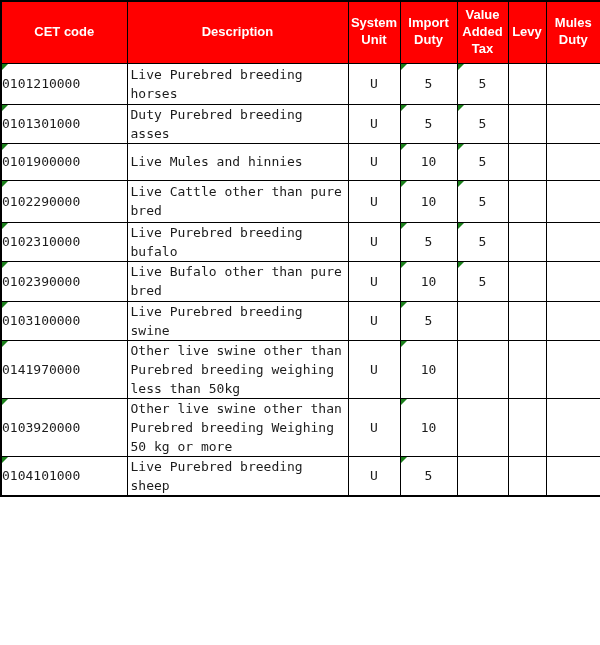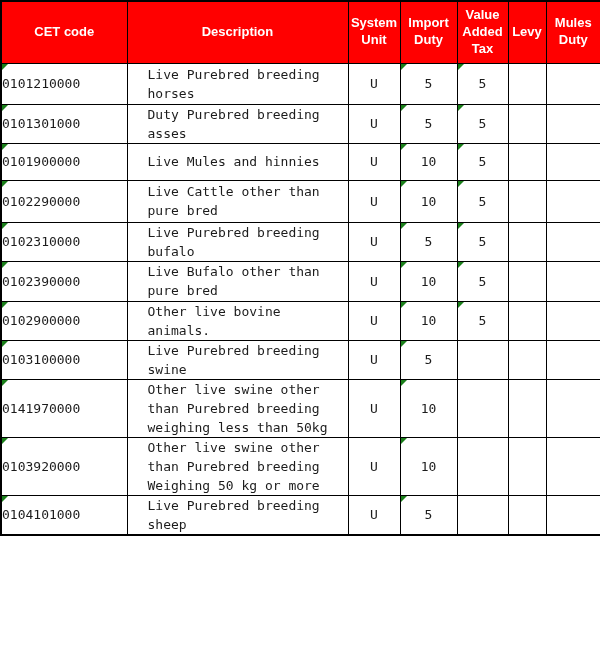--- a/index.html
+++ b/index.html
@@ -27,21 +27,21 @@
     padding: 0 2px;
   }
   .tariff td {
     background: var(--cell-bg, #ffffff);
     color: var(--body-text, #1c1c1c);
     font: 13px/19px "DejaVu Sans Mono", monospace;
     vertical-align: middle;
     padding: 0;
   }
   td.code { text-align: left; }
-  td.desc { text-align: left; padding: 0 20px; }
+  td.desc { text-align: left; padding: 0 3px; }
   td.num  { text-align: center; }
 
   
   .flag {
     position: absolute;
     top: 0; left: 0;
     width: 0; height: 0;
     border-top: 6px solid var(--error-flag, #1a7f1a);
     border-right: 6px solid transparent;
   }
@@ -118,29 +118,20 @@
     </tr>
     <tr style="height:40px">
       <td class="code"><i class="flag"></i><span>0102390000</span></td>
       <td class="desc">Live Bufalo other than pure bred</td>
       <td class="num">U</td>
       <td class="num"><i class="flag"></i><span>10</span></td>
       <td class="num"><i class="flag"></i><span>5</span></td>
       <td class="num"></td>
       <td class="num"></td>
     </tr>
-    <tr style="height:35px">
-      <td class="code"><i class="flag"></i><span>0102900000</span></td>
-      <td class="desc">Other live bovine animals.</td>
-      <td class="num">U</td>
-      <td class="num"><i class="flag"></i><span>10</span></td>
-      <td class="num"><i class="flag"></i><span>5</span></td>
-      <td class="num"></td>
-      <td class="num"></td>
-    </tr>
     <tr style="height:38px">
       <td class="code"><i class="flag"></i><span>0103100000</span></td>
       <td class="desc">Live Purebred breeding swine</td>
       <td class="num">U</td>
       <td class="num"><i class="flag"></i><span>5</span></td>
       <td class="num"></td>
       <td class="num"></td>
       <td class="num"></td>
     </tr>
     <tr style="height:58px">

